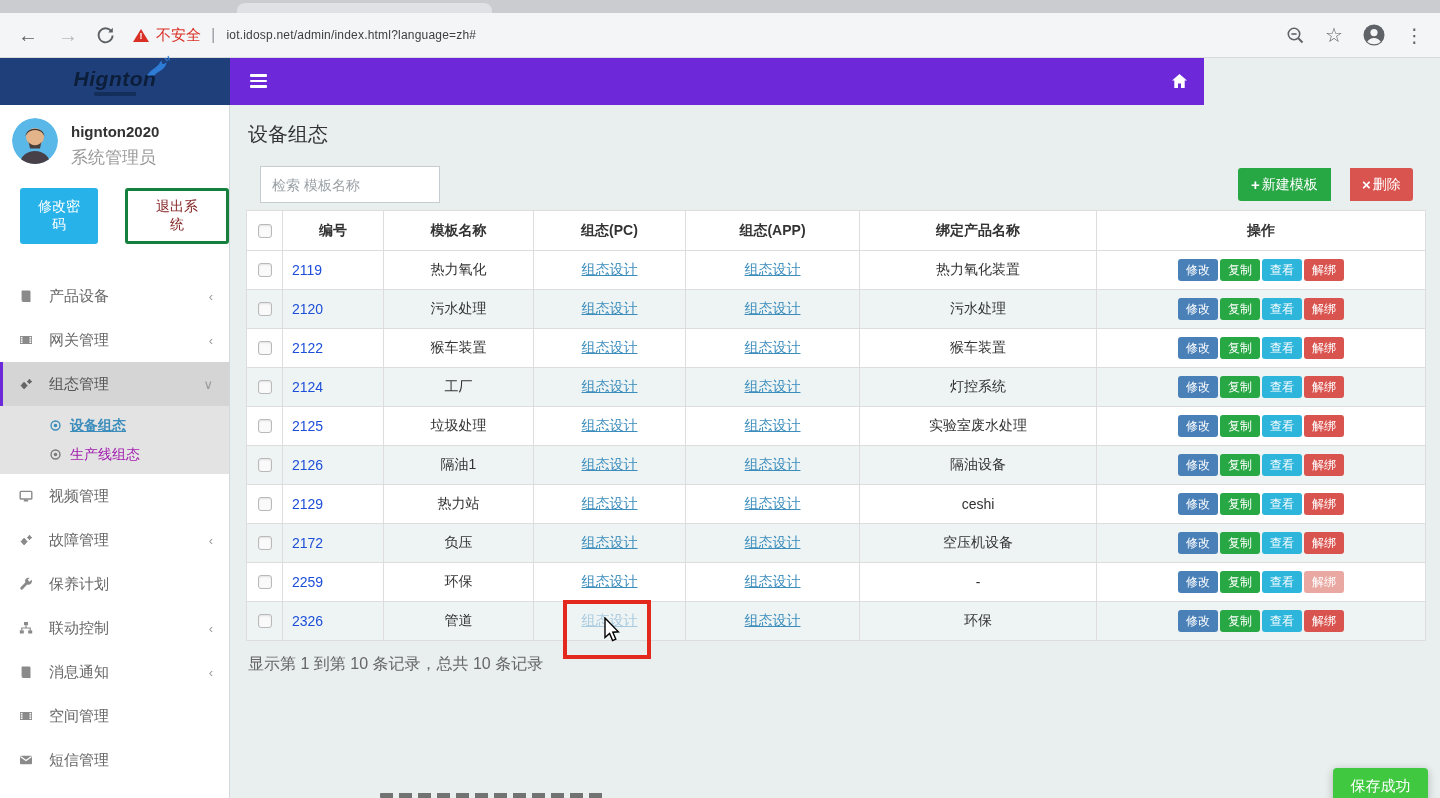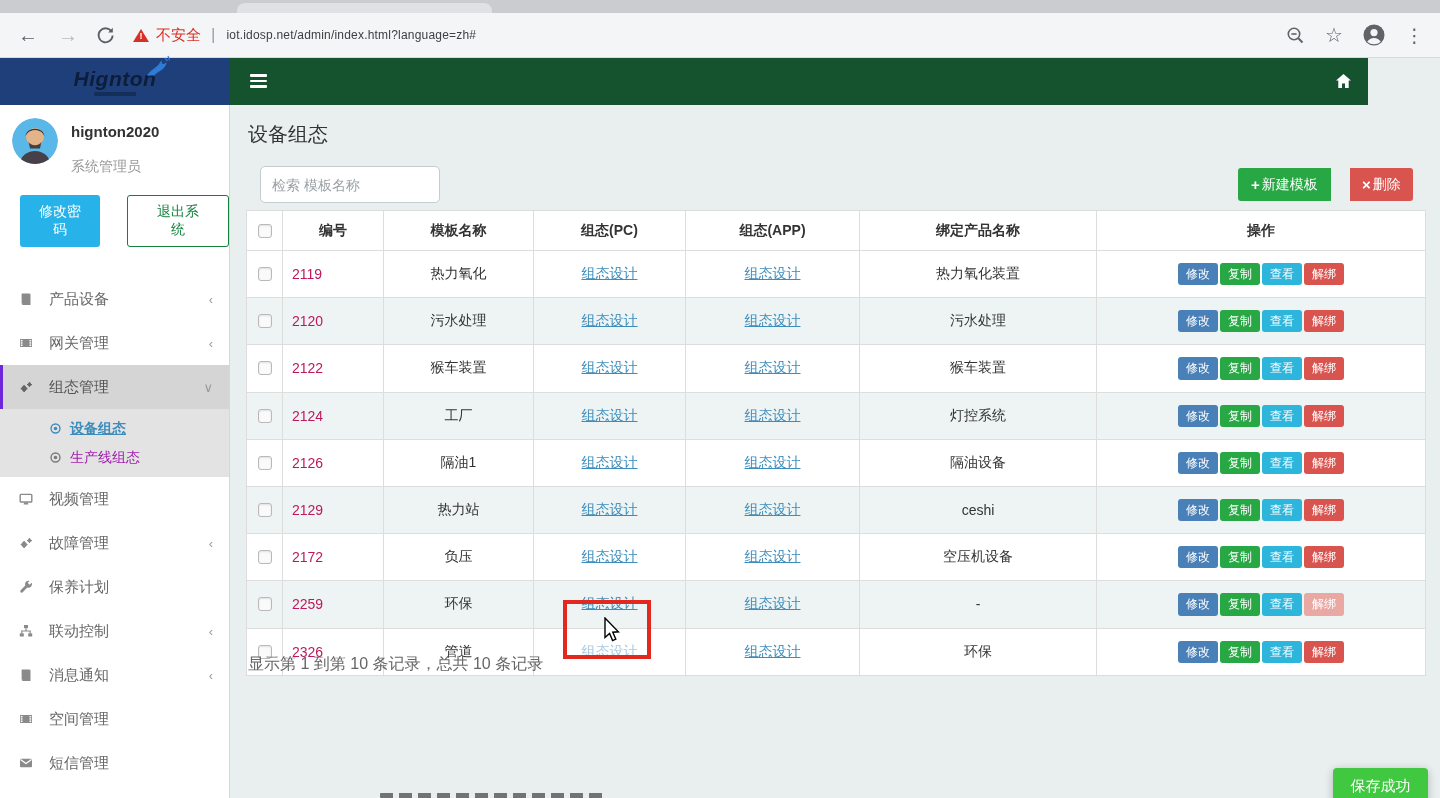--- a/index.html
+++ b/index.html
@@ -22,74 +22,74 @@
   .tri::after { content:"!"; position:absolute; left:-8px; top:2px; width:16px; text-align:center; color:#fff; font-size:9px; font-weight:bold; }
   .not-secure { color:#d93025; font-size:15px; margin-right:10px; }
   .url-sep { color:#9aa0a6; font-size:17px; margin-right:11px; }
   .url { color:#3c4043; font-size:12px; letter-spacing:.2px; }
   .toolbar-right { margin-left:auto; display:flex; align-items:center; gap:20px; }
   .tb-star { font-size:20px; color:#5f6368; cursor:pointer; }
   .tb-kebab { font-size:19px; color:#5f6368; cursor:pointer; letter-spacing:0; }
   .tb-svg { display:flex; cursor:pointer; }
 
   
-  #navbar { position:absolute; left:0; top:58px; width:1368px; height:47px; background:#14532d; }
+  #navbar { position:absolute; left:0; top:58px; width:1204px; height:47px; background:#6d28d9; }
   #logo-area { position:absolute; left:0; top:0; width:230px; height:47px; background:#1f3f7a; display:flex; align-items:center; justify-content:center; }
   .logo-wrap { position:relative; }
   .logo-text { color:#0c1e3a; font-size:21px; font-weight:bold; font-style:italic; letter-spacing:.5px; }
   .logo-deer { position:absolute; right:-20px; top:-12px; }
   .logo-sub { width:42px; height:4px; background:#122a52; opacity:.8; margin:1px auto 0; border-radius:1px; }
   #hamburger { position:absolute; left:250px; top:16px; width:17px; cursor:pointer; }
   #hamburger div { height:2.5px; background:#fff; margin-bottom:3px; border-radius:1px; }
   #home-btn { position:absolute; right:15px; top:14px; cursor:pointer; display:flex; }
 
   
   #sidebar { position:absolute; left:0; top:105px; width:230px; height:693px; background:#fff; border-right:1px solid #d4d8da; }
   .user-panel { display:flex; padding:13px 10px 0 12px; }
   .avatar { width:46px; height:46px; border-radius:50%; overflow:hidden; flex:none; }
   .user-info { margin-left:13px; padding-top:5px; }
   .user-name { font-size:15px; font-weight:bold; color:#333; }
-  .user-role { font-size:14px; color:#999; margin-top:18px; }
+  .user-role { font-size:17px; color:#999; margin-top:6px; }
   .account-buttons { display:flex; padding:19px 0 0 20px; gap:27px; }
   .btn-pwd { background:#27b3e9; color:#fff; font-size:14px; padding:8px 13px; border:none; border-radius:3px; cursor:pointer; }
-  .btn-exit { background:#fff; color:#15803d; font-size:14px; padding:7px 23px; border:1px solid #15803d; border-radius:3px; cursor:pointer; }
+  .btn-exit { background:#fff; color:#7f1d1d; font-size:14px; padding:7px 23px; border:3px solid #15803d; border-radius:3px; cursor:pointer; }
   #sidebar-menu { margin-top:30px; list-style:none; }
   .menu-item { height:44px; display:flex; align-items:center; padding-left:19px; color:#676767; font-size:15px; cursor:pointer; position:relative; }
   .menu-item .mi-icon { width:24px; color:#8a8a8a; display:flex; flex:none; }
   .mi-label { margin-left:6px; }
   .mi-chevron { position:absolute; right:16px; color:#9a9a9a; font-size:13px; }
   .menu-item.active { background:#d5d5d5; border-left:3px solid #6d28d9; padding-left:16px; color:#555; }
   .menu-item.active .mi-icon { color:#666; }
   .submenu { background:#e3e3e3; padding:5px 0; }
   .submenu-item { height:29px; display:flex; align-items:center; padding-left:49px; color:#a21caf; font-size:14px; cursor:pointer; }
   .submenu-item .subicon { margin-right:8px; color:#7b7b7b; display:flex; }
   .submenu-item.active { color:#3c8dbc; font-weight:bold; }
   .submenu-item.active .subicon { color:#3c8dbc; }
   .submenu-item.active .sub-label { text-decoration:underline; }
 
   
   #main { position:absolute; left:230px; top:105px; width:1210px; height:693px; background:#e9efef; }
   .page-title { position:absolute; left:18px; top:16px; font-size:20px; color:#333; font-weight:normal; }
-  #search-input { position:absolute; left:30px; top:61px; width:180px; height:37px; border:1px solid #c6cccf; background:#fff; padding:0 11px; font-size:14px; color:#333; outline:none; border-radius:5px; }
+  #search-input { position:absolute; left:30px; top:61px; width:180px; height:37px; border:1px solid #c6cccf; background:#fff; padding:0 11px; font-size:14px; color:#333; outline:none; border-radius:0; }
   #search-input::placeholder { color:#9aa1a6; }
   .btn-new { position:absolute; left:1008px; top:63px; height:33px; background:#28a745; color:#fff; font-size:14px; border:none; border-radius:3px 0 0 3px; padding:0 13px; cursor:pointer; display:flex; align-items:center; gap:2px; }
   .btn-del { position:absolute; left:1120px; top:63px; height:33px; background:#d9534f; color:#fff; font-size:14px; border:none; border-radius:0 3px 3px 0; padding:0 12px; cursor:pointer; display:flex; align-items:center; gap:2px; }
   .btn-ic { font-weight:bold; font-size:15px; }
 
   .table-wrap { position:absolute; left:16px; top:105px; width:1180px; }
   table { width:100%; border-collapse:collapse; background:#fff; table-layout:fixed; }
   th, td { border:1px solid #ddd; font-size:14px; color:#333; overflow:hidden; white-space:nowrap; }
   th { height:40px; font-weight:bold; text-align:center; }
   td { height:39px; text-align:center; }
-  td.id-cell { text-align:left; padding-left:9px; color:#be185d; }
+  td.id-cell { text-align:left; padding-left:9px; color:#1d4ed8; }
   tbody tr:nth-child(even) { background:#eef4f4; }
   .design-link { color:#3c8dbc; text-decoration:underline; cursor:pointer; }
   .design-link.faded { color:#a9cbe0; }
   .checkbox { width:14px; height:14px; border:1px solid #b9b9b9; border-radius:3px; background:#fafafa; box-shadow:inset 0 1px 2px rgba(0,0,0,.1); margin:0 auto; cursor:pointer; }
-  .btn-xs { display:inline-block; padding:3px 8px; font-size:12px; color:#fff; border-radius:3px; margin:12px 1px; cursor:pointer; line-height:1.35; }
+  .btn-xs { display:inline-block; padding:3px 8px; font-size:12px; color:#fff; border-radius:3px; margin:0 1px; cursor:pointer; line-height:1.35; }
   .btn-edit { background:#4a80b8; } .btn-copy { background:#28a745; }
   .btn-view { background:#2db5dc; } .btn-unbind { background:#d9534f; }
   .btn-unbind.disabled { background:#e9a8a2; }
   .footer-summary { position:absolute; left:18px; top:549px; font-size:16px; color:#666; }
   .clipped-text { position:absolute; left:150px; top:684px; width:228px; height:9px; overflow:hidden; }
   .clipped-text div { height:5px; margin-top:4px; opacity:.75; border-radius:1px;
     background:repeating-linear-gradient(90deg,#4a4a4a 0 13px,transparent 13px 19px); }
 
   
   #annotation-box { position:absolute; left:563px; top:600px; width:88px; height:59px; border:4px solid #e3291d; z-index:5; }
@@ -400,20 +400,31 @@
             <td>工厂</td>
             <td><a class="design-link">组态设计</a></td>
             <td><a class="design-link">组态设计</a></td>
             <td>灯控系统</td>
             <td><span class="btn-xs btn-edit">修改</span><span class="btn-xs btn-copy">复制</span><span class="btn-xs btn-view">查看</span><span class="btn-xs btn-unbind">解绑</span></td>
           </tr>
           <tr>
             <td>
               <div class="checkbox"></div>
             </td>
+            <td class="id-cell">2125</td>
+            <td>垃圾处理</td>
+            <td><a class="design-link">组态设计</a></td>
+            <td><a class="design-link">组态设计</a></td>
+            <td>实验室废水处理</td>
+            <td><span class="btn-xs btn-edit">修改</span><span class="btn-xs btn-copy">复制</span><span class="btn-xs btn-view">查看</span><span class="btn-xs btn-unbind">解绑</span></td>
+          </tr>
+          <tr>
+            <td>
+              <div class="checkbox"></div>
+            </td>
             <td class="id-cell">2126</td>
             <td>隔油1</td>
             <td><a class="design-link">组态设计</a></td>
             <td><a class="design-link">组态设计</a></td>
             <td>隔油设备</td>
             <td><span class="btn-xs btn-edit">修改</span><span class="btn-xs btn-copy">复制</span><span class="btn-xs btn-view">查看</span><span class="btn-xs btn-unbind">解绑</span></td>
           </tr>
           <tr>
             <td>
               <div class="checkbox"></div>

